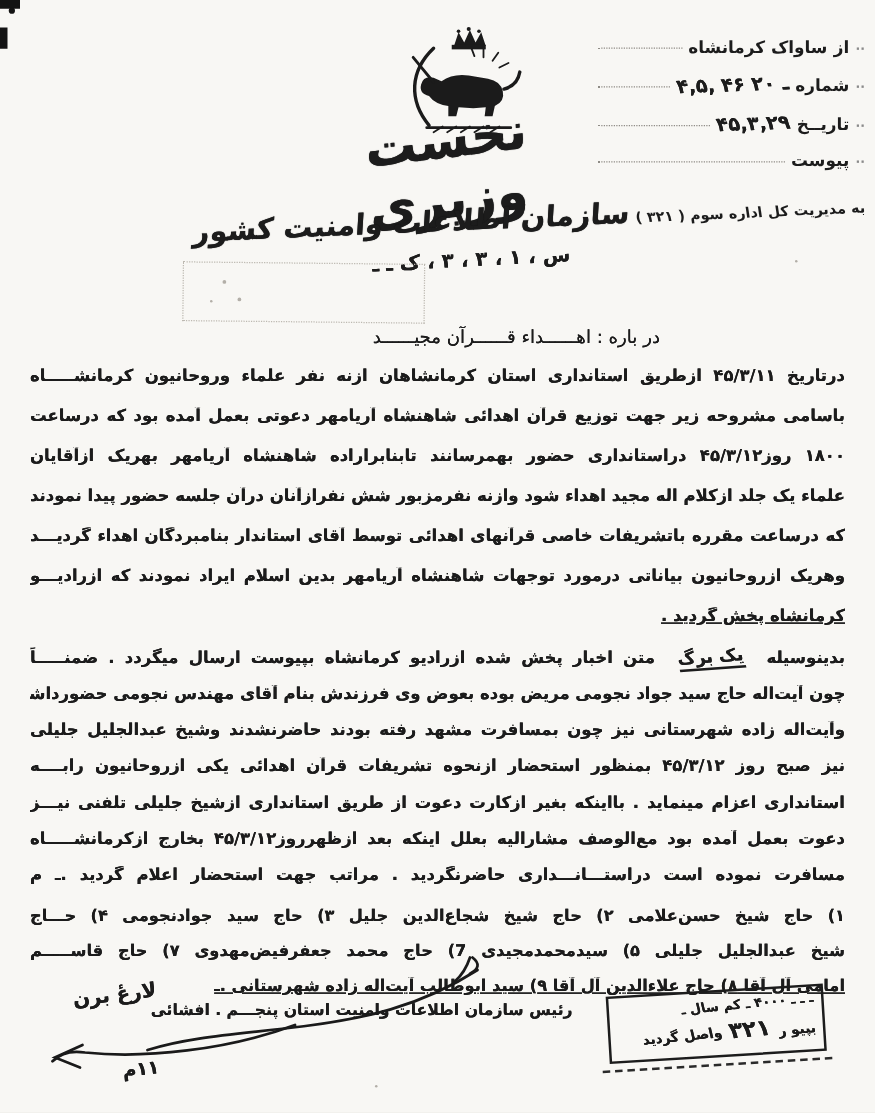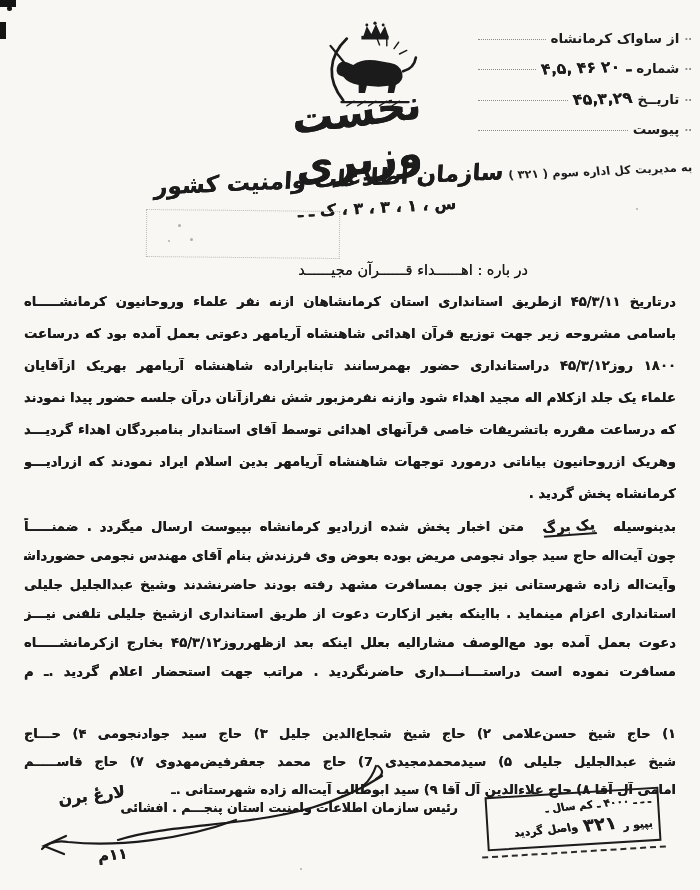--- a/index.html
+++ b/index.html
@@ -40,21 +40,21 @@
   
   .subject{position:absolute;right:172px;top:262px;font-size:14.5px;font-weight:400;
            white-space:nowrap;text-shadow:0 0 .4px #111;}
   
   .bodyblock{position:absolute;left:0;width:700px;padding:0 24px 0 24px;box-sizing:border-box;}
   .p1{top:294px;} .p2{top:548px;} .listblock{top:726px;}
   .jline{font-size:13.2px;font-weight:700;text-align:justify;text-align-last:justify;
          height:32px;overflow:hidden;white-space:nowrap;text-shadow:0 0 .4px #111;}
   .p2 .jline,.listblock .jline{height:29px;}
   .listblock .jline{height:28px;font-size:13px;}
-  .plain{text-align-last:right;}
+  .plain{text-align-last:right;text-decoration:underline;}
   .l8{top:518px;height:30px;}
   .inline-hw{display:inline-block;transform:rotate(-4deg) skewX(10deg);font-size:14px;
              border-bottom:2px solid #1c1c1c;margin:0 10px;}
   
   .sig{position:absolute;left:178px;top:800px;width:280px;font-size:12.5px;font-weight:700;
        white-space:nowrap;text-shadow:0 0 .4px #111;}
   .hand-note{position:absolute;left:58px;top:786px;font-size:16px;transform:rotate(-7deg);}
   .hand-init{position:absolute;left:98px;top:846px;font-size:15px;transform:rotate(-6deg);}
   .scribbles{position:absolute;left:0;top:0;width:700px;height:890px;pointer-events:none;}
   
@@ -152,20 +152,21 @@
 
   <div class="bodyblock l8 jline">
     <span>بدینوسیله</span>
     <span class="inline-hw">یک برگ</span>
     <span>متن اخبار پخش شده ازرادیو کرمانشاه بپیوست ارسال میگردد . ضمنـــــاً</span>
   </div>
 
   <div class="bodyblock p2">
     <div class="jline">چون آیت‌اله حاج سید جواد نجومی مریض بوده بعوض وی فرزندش بنام آقای مهندس نجومی حضورداشته</div>
     <div class="jline">وآیت‌اله زاده شهرستانی نیز چون بمسافرت مشهد رفته بودند حاضرنشدند وشیخ عبدالجلیل جلیلی</div>
+    <div class="jline">نیز صبح روز ۴۵/۳/۱۲ بمنظور استحضار ازنحوه تشریفات قرآن اهدائی یکی ازروحانیون رابــــه</div>
     <div class="jline">استانداری اعزام مینماید . بااینکه بغیر ازکارت دعوت از طریق استانداری ازشیخ جلیلی تلفنی نیـــز</div>
     <div class="jline">دعوت بعمل آمده بود مع‌الوصف مشارالیه بعلل اینکه بعد ازظهرروز۴۵/۳/۱۲ بخارج ازکرمانشـــــاه</div>
     <div class="jline">مسافرت نموده است دراستـــانـــداری حاضرنگردید .  مراتب جهت استحضار اعلام گردید .ـ م</div>
   </div>
 
   <div class="bodyblock listblock">
     <div class="jline">۱) حاج شیخ حسن‌علامی  ۲) حاج شیخ شجاع‌الدین جلیل ۳) حاج سید جوادنجومی ۴) حـــاج</div>
     <div class="jline">شیخ عبدالجلیل جلیلی ۵) سیدمحمدمجیدی 7) حاج محمد جعفرفیض‌مهدوی ۷) حاج قاســـــم</div>
     <div class="jline plain">امامی آل آقا ۸) حاج علاءالدین آل آقا ۹) سید ابوطالب آیت‌اله زاده شهرستانی .ـ</div>
   </div>

